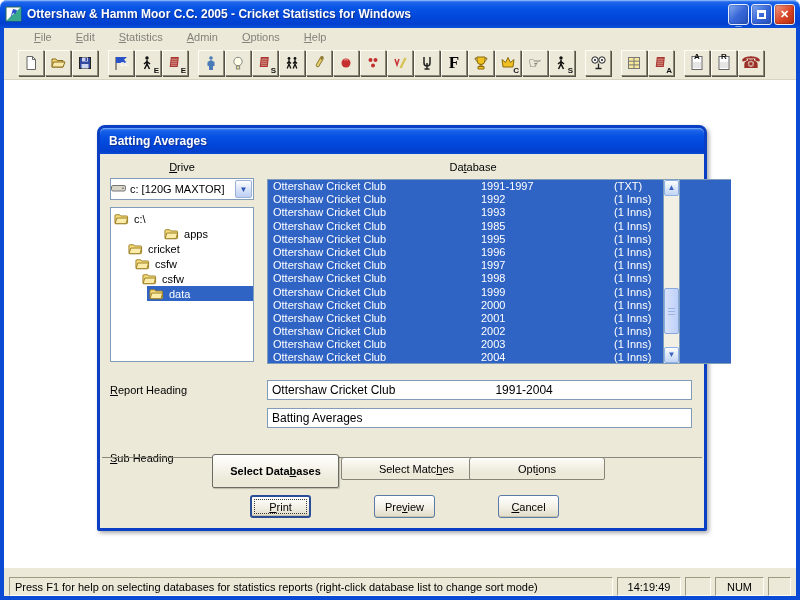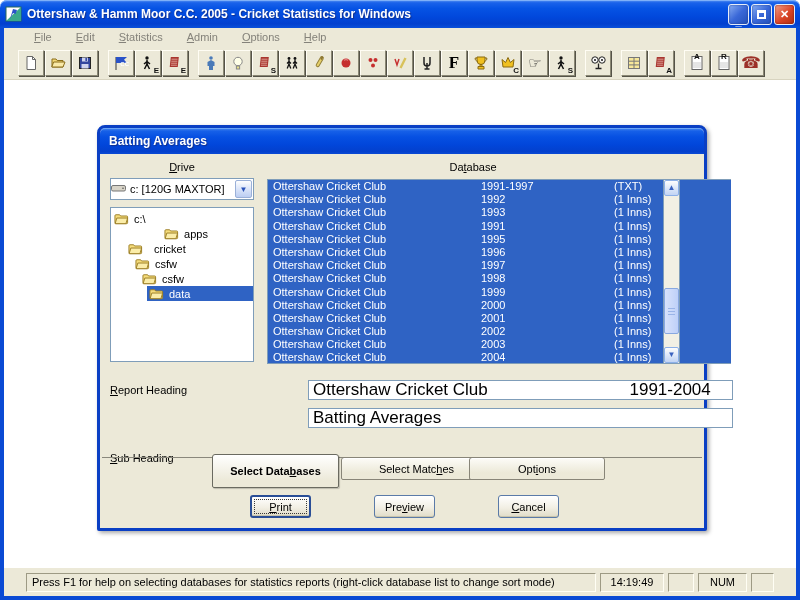--- a/index.html
+++ b/index.html
@@ -94,39 +94,39 @@
     color:#3a62c0;font-size:8px;line-height:8px;}
   .sbtn.up{top:0;}
   .sbtn.down{bottom:0;}
   .sthumb{position:absolute;left:0;top:108px;width:15px;height:46px;border:1px solid #88a8e0;border-radius:2px;
     background:linear-gradient(90deg,#d8e2fc,#bed0f8);}
   .sthumb::after{content:"";position:absolute;left:3px;right:3px;top:19px;height:8px;
     background:repeating-linear-gradient(180deg,#9ab4e8 0 1px,transparent 1px 3px);}
 
   
   .txt{position:absolute;height:20px;background:#fff;border:1px solid #7f9db9;
-    font-family:"Liberation Sans",sans-serif;font-size:17px;padding:2px 4px;white-space:pre;margin-left:41px;}
+    font-family:"Liberation Sans",sans-serif;font-size:12px;padding:2px 4px;white-space:pre;}
 
   
   .tabline{position:absolute;left:2px;top:303px;width:600px;height:1px;background:#8a887c;}
   .tab{position:absolute;top:303px;height:23px;border:1px solid #888578;border-radius:3px 3px 2px 2px;
     background:linear-gradient(180deg,#fdfcf8,#ece9d8 70%);display:flex;align-items:center;justify-content:center;
     box-shadow:inset 0 1px 0 #fff;}
   .tab.active{top:300px;height:34px;font-weight:bold;border:1px solid #6a6a60;
     background:linear-gradient(180deg,#ffffff,#ece9d8 80%);box-shadow:inset 0 1px 0 #fff,1px 1px 1px rgba(0,0,0,.2);}
 
   
   .btn{position:absolute;top:341px;width:61px;height:23px;border:1px solid #5a7aa8;border-radius:3px;
     background:linear-gradient(180deg,#ffffff,#f2efe4 55%,#e0dcc8);display:flex;align-items:center;justify-content:center;
     box-shadow:inset 0 -1px 0 #c8c4ac;}
   .btn.default{border:2px solid #2a4e96;}
   .btn.default::after{content:"";position:absolute;left:2px;right:2px;top:2px;bottom:2px;border:1px dotted #3a3a3a;}
 
   
-  .statusbar{height:28px;flex:0 0 28px;background:#ece9d8;display:flex;align-items:center;padding:0 22px;}
+  .statusbar{height:28px;flex:0 0 28px;background:#ece9d8;display:flex;align-items:flex-end;padding:0 5px;}
   .spanel{height:19px;border:1px solid;border-color:#9d9a84 #fffef4 #fffef4 #9d9a84;background:#ece9d8;
     display:flex;align-items:center;padding:0 5px;margin-right:4px;white-space:nowrap;overflow:hidden;}
   .spanel.msg{flex:1;}
   .spanel.time{width:64px;justify-content:center;}
   .spanel.blank1{width:26px;}
   .spanel.num{width:49px;justify-content:center;}
   .spanel.blank2{width:23px;margin-right:0;}
 </style>
 </head>
 <body>
@@ -379,21 +379,21 @@
                 </svg>
               <span class="tlabel">c:\</span>
             </div>
             <div class="trow" style="padding-left:10px;justify-content:center;">
               <svg width="15" height="13" viewBox="0 0 16 13">
                   <path d="M1 3.5q0-1 1-1h4l1 1.3h6.5q1 0 1 1V11q0 1-1 1H2q-1 0-1-1z" fill="#f6dd7c" stroke="#9a7d24"></path>
                   <path d="M3 6h11.5l-1.8 6H1.2z" fill="#fbeda9" stroke="#9a7d24"></path>
                 </svg>
               <span class="tlabel">apps</span>
             </div>
-            <div class="trow" style="padding-left:17px;gap:6px;">
+            <div class="trow" style="padding-left:17px;">
               <svg width="15" height="13" viewBox="0 0 16 13">
                   <path d="M1 3.5q0-1 1-1h4l1 1.3h6.5q1 0 1 1V11q0 1-1 1H2q-1 0-1-1z" fill="#f6dd7c" stroke="#9a7d24"></path>
                   <path d="M3 6h11.5l-1.8 6H1.2z" fill="#fbeda9" stroke="#9a7d24"></path>
                 </svg>
               <span class="tlabel">cricket</span>
             </div>
             <div class="trow" style="padding-left:24px;">
               <svg width="15" height="13" viewBox="0 0 16 13">
                   <path d="M1 3.5q0-1 1-1h4l1 1.3h6.5q1 0 1 1V11q0 1-1 1H2q-1 0-1-1z" fill="#f6dd7c" stroke="#9a7d24"></path>
                   <path d="M3 6h11.5l-1.8 6H1.2z" fill="#fbeda9" stroke="#9a7d24"></path>
@@ -431,21 +431,21 @@
                 <span class="c2">1992</span>
                 <span class="c3">(1 Inns)</span>
               </div>
             <div class="dbrow">
                 <span class="c1">Ottershaw Cricket Club</span>
                 <span class="c2">1993</span>
                 <span class="c3">(1 Inns)</span>
               </div>
             <div class="dbrow">
                 <span class="c1">Ottershaw Cricket Club</span>
-                <span class="c2">1991</span>
+                <span class="c2">1985</span>
                 <span class="c3">(1 Inns)</span>
               </div>
             <div class="dbrow">
                 <span class="c1">Ottershaw Cricket Club</span>
                 <span class="c2">1995</span>
                 <span class="c3">(1 Inns)</span>
               </div>
             <div class="dbrow">
                 <span class="c1">Ottershaw Cricket Club</span>
                 <span class="c2">1996</span>

